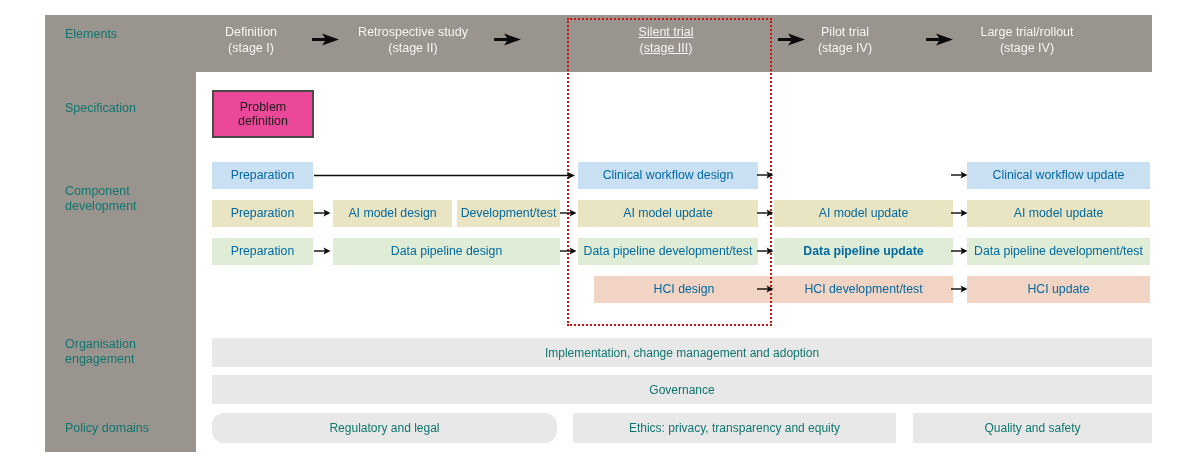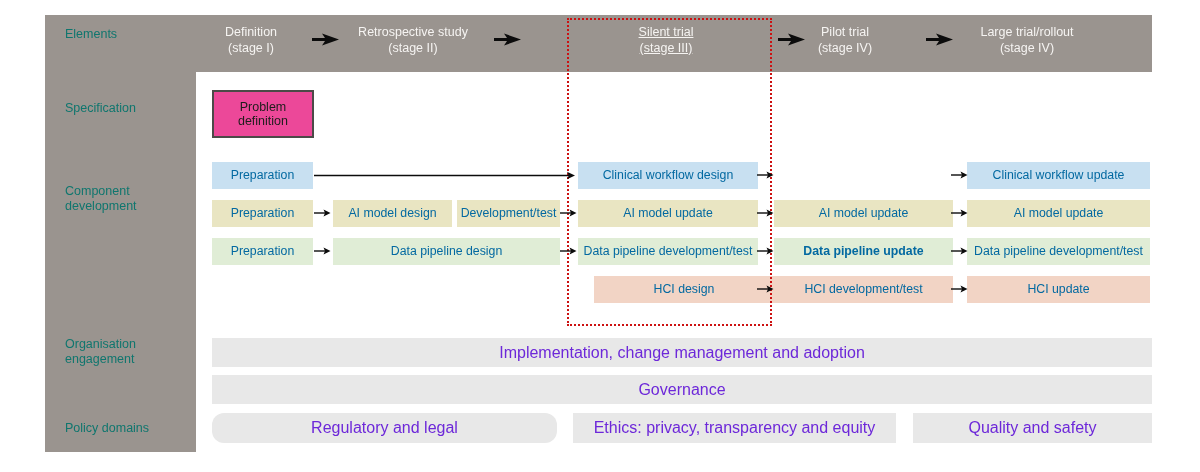--- a/index.html
+++ b/index.html
@@ -23,21 +23,21 @@
   .khaki{background:#e9e5c2;}
   .green{background:#e0edd6;}
   .pink{background:#f2d4c5;}
   .pd-box{
     position:absolute;left:212px;top:90px;width:98px;height:44px;background:#ec4899;
     border:2px solid #4c4a48;display:flex;align-items:center;justify-content:center;
     text-align:center;font-size:12.5px;line-height:14px;color:#1d1d1b;
   }
   .band{
     position:absolute;background:#e8e8e8;display:flex;align-items:center;justify-content:center;
-    text-align:right;font-size:16px;color:#6d28d9;
+    text-align:right;font-size:12px;color:#0f766e;
   }
   .highlight{
     position:absolute;left:567px;top:18px;width:201px;height:304px;
     border:2px dotted #cc1111;z-index:5;pointer-events:none;
   }
   .flow{z-index:6;}
 </style>
 </head>
 <body>
 

